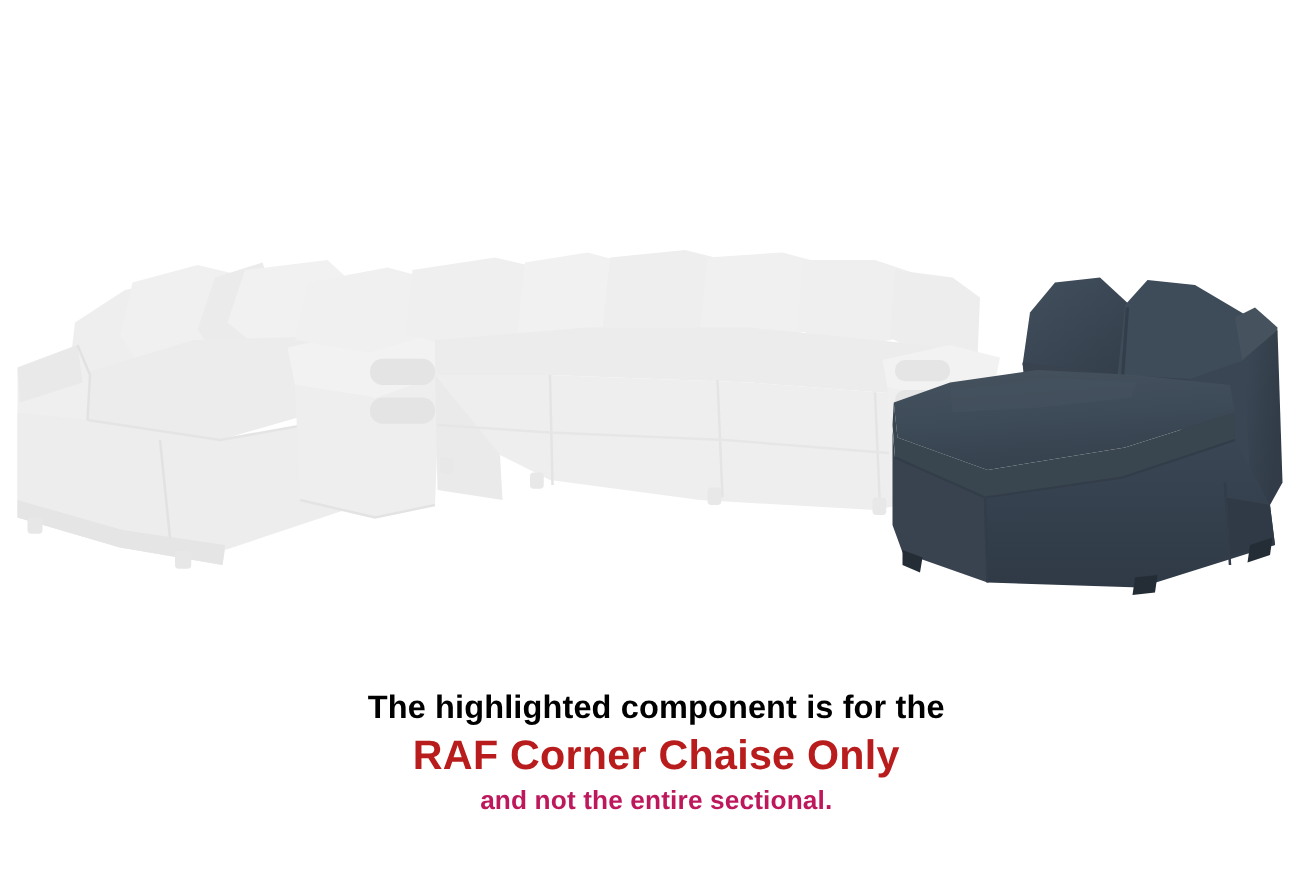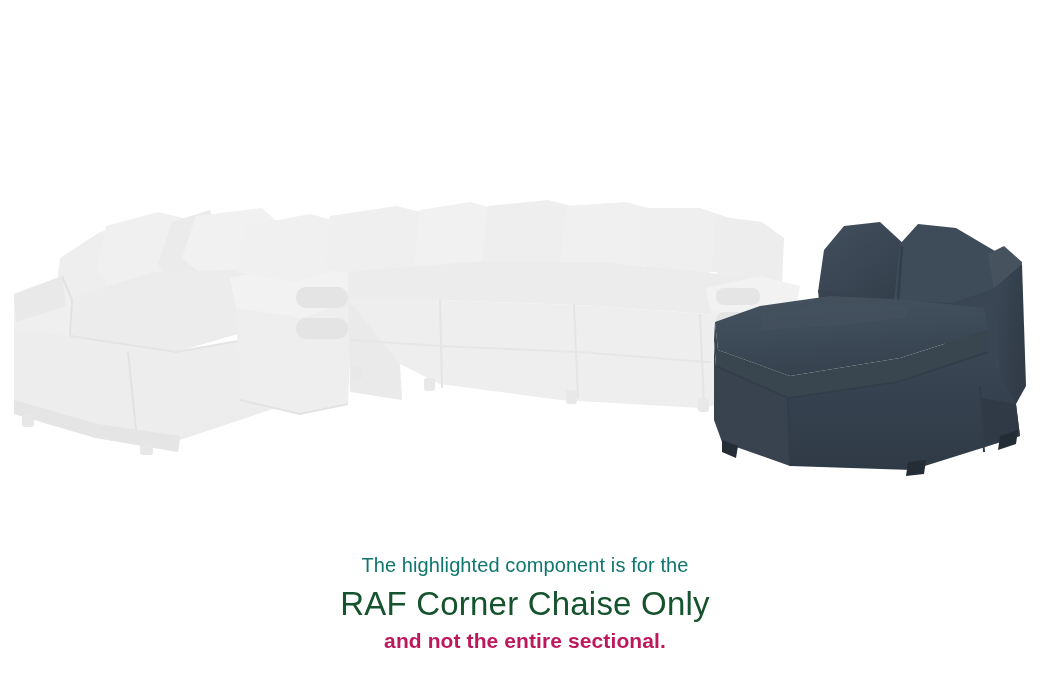--- a/index.html
+++ b/index.html
@@ -23,31 +23,31 @@
   }
   .caption-block {
     position: absolute;
     left: 0;
     top: 548px;
     width: 1050px;
     text-align: center;
     user-select: none;
   }
   .caption-line-1 {
-    font-size: 20px;
-    font-weight: normal;
-    color: #0f766e;
+    font-size: 26px;
+    font-weight: bold;
+    color: #000000;
     letter-spacing: 0.1px;
     line-height: 34px;
     white-space: nowrap;
   }
   .caption-line-2 {
     font-size: 33px;
-    font-weight: normal;
-    color: #14532d;
+    font-weight: bold;
+    color: #b91c1c;
     letter-spacing: 0.2px;
     line-height: 44px;
     white-space: nowrap;
   }
   .caption-line-3 {
     font-size: 21px;
     font-weight: bold;
     color: #be185d;
     letter-spacing: 0.1px;
     line-height: 30px;

